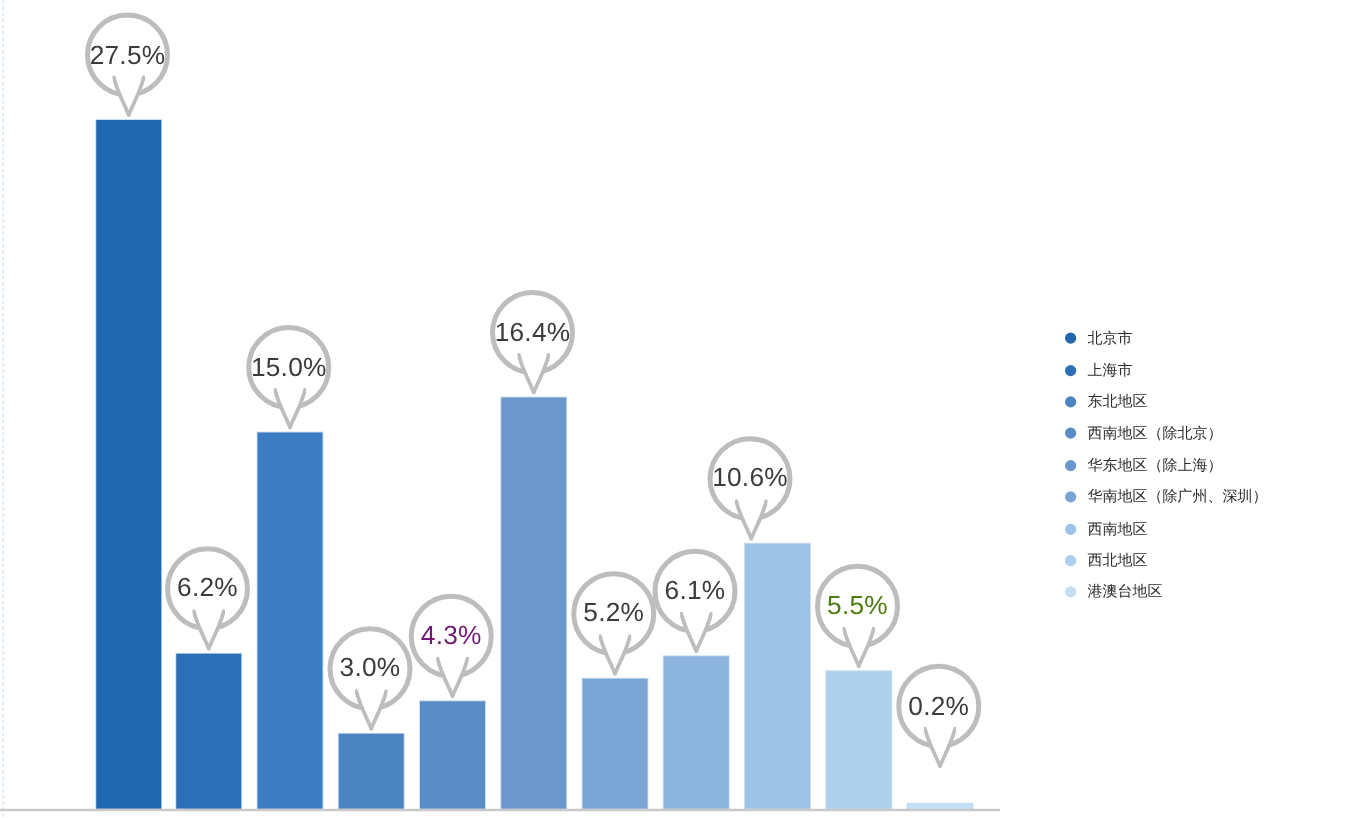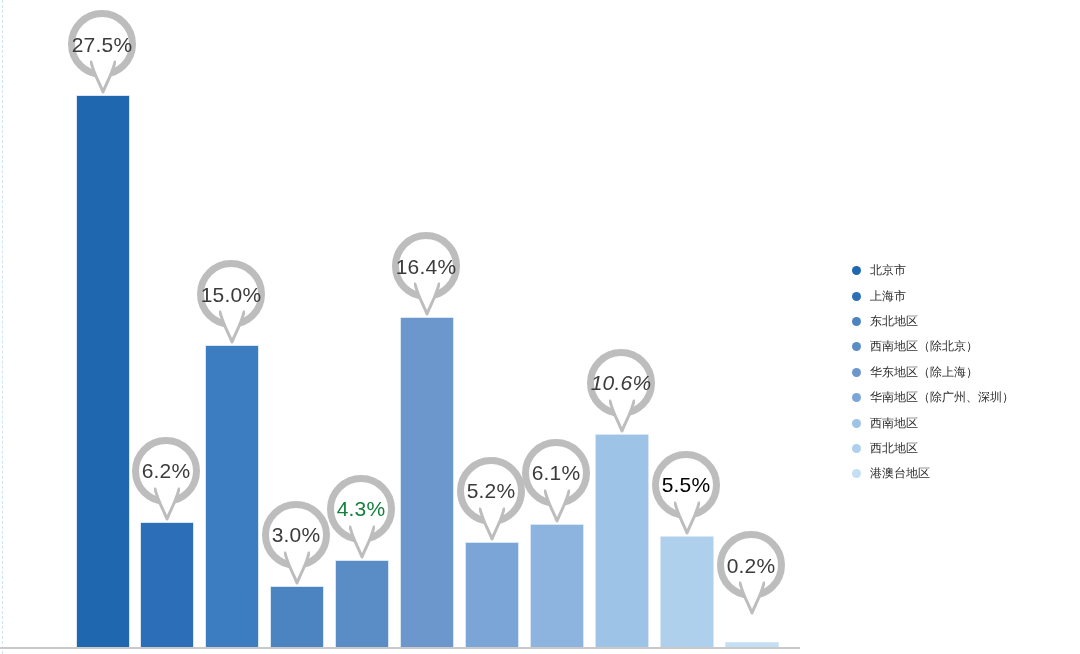--- a/index.html
+++ b/index.html
@@ -58,21 +58,21 @@
     height: 74px;
   }
   .callout .circle {
     position: absolute;
     left: 0;
     top: 0;
     width: 68px;
     height: 68px;
     border-radius: 50%;
     background: #ffffff;
-    border: 7px solid #4c1d95;
+    border: 4px solid #4c1d95;
     box-sizing: border-box;
     display: flex;
     align-items: center;
     justify-content: center;
   }
   .callout .label {
     font-size: 21px;
     color: #3b3b3b;
     letter-spacing: 0.2px;
     white-space: nowrap;
@@ -161,21 +161,21 @@
         <div class="callout" style="left: 262px; top: 500.891px;">
           <div class="circle" style="border-color: rgb(189, 189, 189);">
             <span class="label" style="color: rgb(59, 59, 59);">3.0%</span>
           </div>
           <svg class="tail" viewBox="0 0 26 34">
             <path d="M1 2 C 4 14, 9 22, 13 32 C 17 22, 22 14, 25 2" fill="#ffffff" stroke="#bdbdbd" stroke-width="3" stroke-linecap="round" stroke-linejoin="round"></path>
           </svg>
         </div>
         <div class="callout" style="left: 327px; top: 474.844px;">
           <div class="circle" style="border-color: rgb(189, 189, 189);">
-            <span class="label" style="color: #15803d;">4.3%</span>
+            <span class="label" style="color: #701a75;">4.3%</span>
           </div>
           <svg class="tail" viewBox="0 0 26 34">
             <path d="M1 2 C 4 14, 9 22, 13 32 C 17 22, 22 14, 25 2" fill="#ffffff" stroke="#bdbdbd" stroke-width="3" stroke-linecap="round" stroke-linejoin="round"></path>
           </svg>
         </div>
         <div class="callout" style="left: 392px; top: 232.404px;">
           <div class="circle" style="border-color: rgb(189, 189, 189);">
             <span class="label" style="color: rgb(59, 59, 59);">16.4%</span>
           </div>
           <svg class="tail" viewBox="0 0 26 34">
@@ -191,31 +191,31 @@
           </svg>
         </div>
         <div class="callout" style="left: 522px; top: 438.778px;">
           <div class="circle" style="border-color: rgb(189, 189, 189);">
             <span class="label" style="color: rgb(59, 59, 59);">6.1%</span>
           </div>
           <svg class="tail" viewBox="0 0 26 34">
             <path d="M1 2 C 4 14, 9 22, 13 32 C 17 22, 22 14, 25 2" fill="#ffffff" stroke="#bdbdbd" stroke-width="3" stroke-linecap="round" stroke-linejoin="round"></path>
           </svg>
         </div>
-        <div class="callout" style="left: 587px; top: 348.615px; font-style: italic;">
+        <div class="callout" style="left: 566px; top: 348.615px;">
           <div class="circle" style="border-color: rgb(189, 189, 189);">
             <span class="label" style="color: rgb(59, 59, 59);">10.6%</span>
           </div>
           <svg class="tail" viewBox="0 0 26 34">
             <path d="M1 2 C 4 14, 9 22, 13 32 C 17 22, 22 14, 25 2" fill="#ffffff" stroke="#bdbdbd" stroke-width="3" stroke-linecap="round" stroke-linejoin="round"></path>
           </svg>
         </div>
         <div class="callout" style="left: 652px; top: 450.8px;">
           <div class="circle" style="border-color: rgb(189, 189, 189);">
-            <span class="label" style="color: #000000;">5.5%</span>
+            <span class="label" style="color: #4d7c0f;">5.5%</span>
           </div>
           <svg class="tail" viewBox="0 0 26 34">
             <path d="M1 2 C 4 14, 9 22, 13 32 C 17 22, 22 14, 25 2" fill="#ffffff" stroke="#bdbdbd" stroke-width="3" stroke-linecap="round" stroke-linejoin="round"></path>
           </svg>
         </div>
         <div class="callout" style="left: 717px; top: 531px;">
           <div class="circle" style="border-color: rgb(189, 189, 189);">
             <span class="label" style="color: rgb(59, 59, 59);">0.2%</span>
           </div>
           <svg class="tail" viewBox="0 0 26 34">

